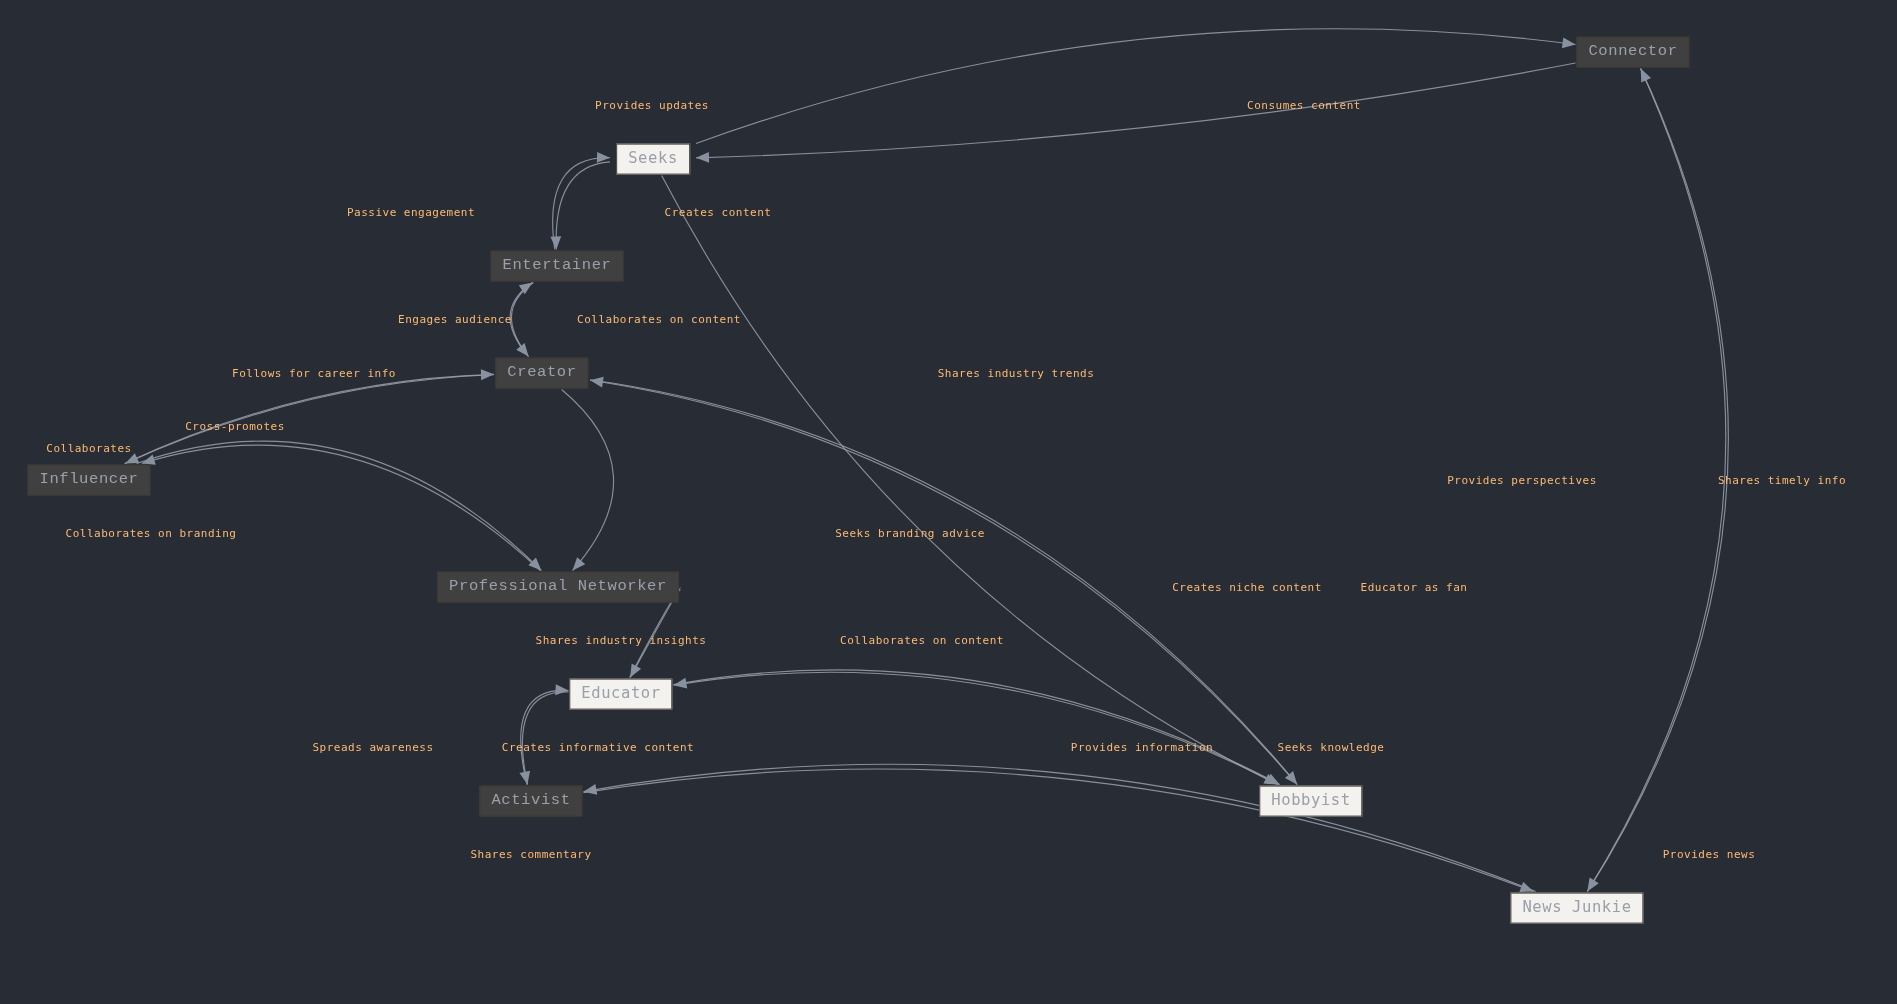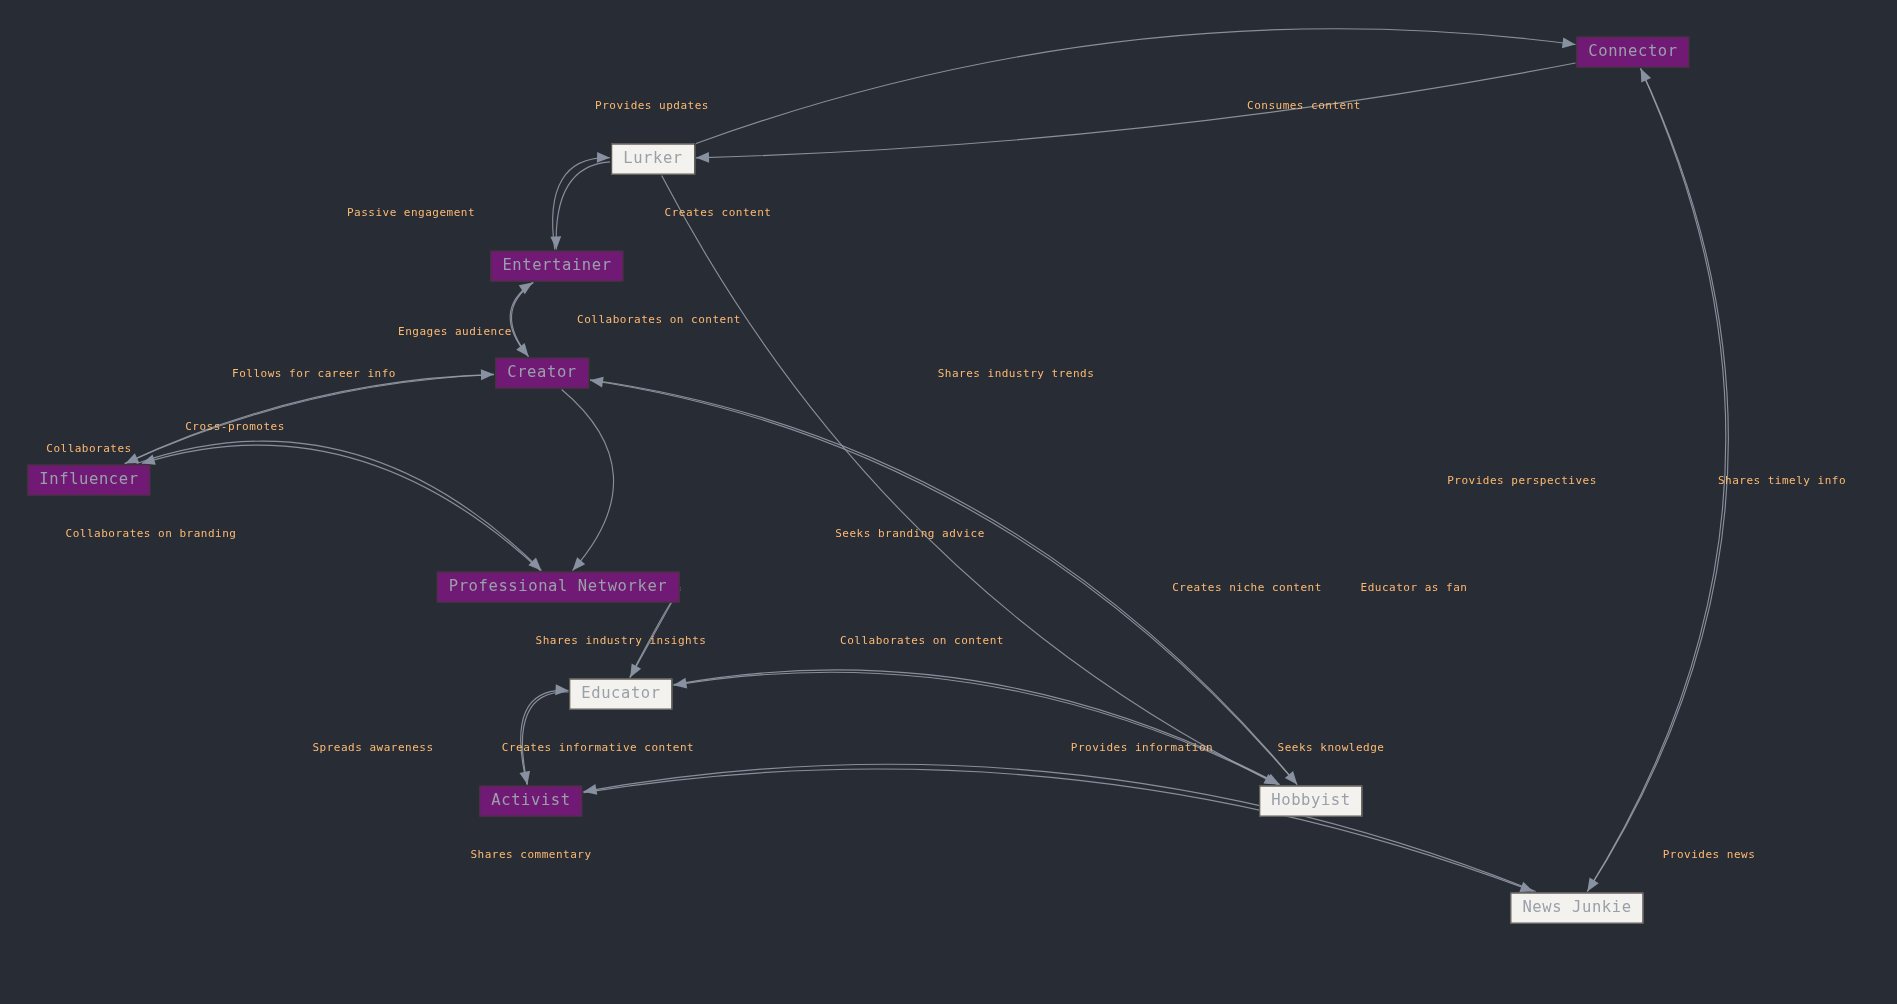--- a/index.html
+++ b/index.html
@@ -40,21 +40,21 @@
     border: 1px solid #3f3a33;
     padding: 5px 11px 6px 11px;
     font-size: 15.5px;
     line-height: 1.15;
     letter-spacing: 0.6px;
     color: #9aa0aa;
     white-space: nowrap;
     text-align: center;
     z-index: 5;
   }
-  .node.lav { background: #701a75; }
+  .node.lav { background: #404040; font-family: Liberation Mono, monospace; }
   .node.cream { background: #f4f2ee; }
   .edge-label {
     position: absolute;
     transform: translate(-50%, -50%);
     font-size: 11px;
     letter-spacing: 0.5px;
     color: #fdba74;
     white-space: nowrap;
     z-index: 4;
     background: transparent;
@@ -115,36 +115,36 @@
         <polygon points="527.4647337069647,784.5 530.0213479391737,770.6571779008879 519.4610231272147,772.919817922174" class="arrow-head"></polygon>
         <polygon points="1279.6831727476506,784.5 1270.6989958674449,773.6628155969746 1265.6647634566093,783.2177360065695" class="arrow-head"></polygon>
         <polygon points="673.5,685.2927672270554 687.2083430378743,688.4929752134151 685.4412792273984,677.8385167339941" class="arrow-head"></polygon>
         <polygon points="1533.4543921176135,891.5 1523.2112025249287,881.8440657123033 1519.3844445669795,891.943368833374" class="arrow-head"></polygon>
         <polygon points="583.5,791.6637575882612 597.2446559407466,794.704223518098 595.3537247845333,784.0710499860587" class="arrow-head"></polygon>
       </g>
   </svg>
 
   <div id="nodes-group">
       <div class="node lav" style="left: 1633px; top: 52px;">Connector</div>
-      <div class="node cream" style="left: 653px; top: 159px;">Lurker</div>
+      <div class="node cream" style="left: 653px; top: 159px;">Seeks</div>
       <div class="node lav" style="left: 557px; top: 266px; text-align: center;">Entertainer</div>
       <div class="node lav" style="left: 542px; top: 373px;">Creator</div>
       <div class="node lav" style="left: 89px; top: 480px;">Influencer</div>
       <div class="node lav" style="left: 558px; top: 587px;">Professional Networker</div>
       <div class="node cream" style="left: 621px; top: 694px;">Educator</div>
       <div class="node lav" style="left: 531px; top: 801px;">Activist</div>
       <div class="node cream" style="left: 1311px; top: 801px;">Hobbyist</div>
       <div class="node cream" style="left: 1577px; top: 908px;">News Junkie</div>
     </div>
   <div id="labels-group">
       <div class="edge-label" style="left: 652px; top: 105px;">Provides updates</div>
       <div class="edge-label" style="left: 1304px; top: 105px;">Consumes content</div>
       <div class="edge-label" style="left: 411px; top: 212px;">Passive engagement</div>
       <div class="edge-label" style="left: 718px; top: 212px;">Creates content</div>
-      <div class="edge-label" style="left: 455px; top: 319px; margin-top: 12px;">Engages audience</div>
+      <div class="edge-label" style="left: 455px; top: 319px;">Engages audience</div>
       <div class="edge-label" style="left: 659px; top: 319px;">Collaborates on content</div>
       <div class="edge-label" style="left: 314px; top: 373px;">Follows for career info</div>
       <div class="edge-label" style="left: 1016px; top: 373px;">Shares industry trends</div>
       <div class="edge-label" style="left: 89px; top: 448px;">Collaborates</div>
       <div class="edge-label" style="left: 235px; top: 426px;">Cross-promotes</div>
       <div class="edge-label" style="left: 151px; top: 533px;">Collaborates on branding</div>
       <div class="edge-label" style="left: 910px; top: 533px;">Seeks branding advice</div>
       <div class="edge-label" style="left: 1522px; top: 480px;">Provides perspectives</div>
       <div class="edge-label" style="left: 1782px; top: 480px;">Shares timely info</div>
       <div class="edge-label" style="left: 1247px; top: 587px;">Creates niche content</div>

